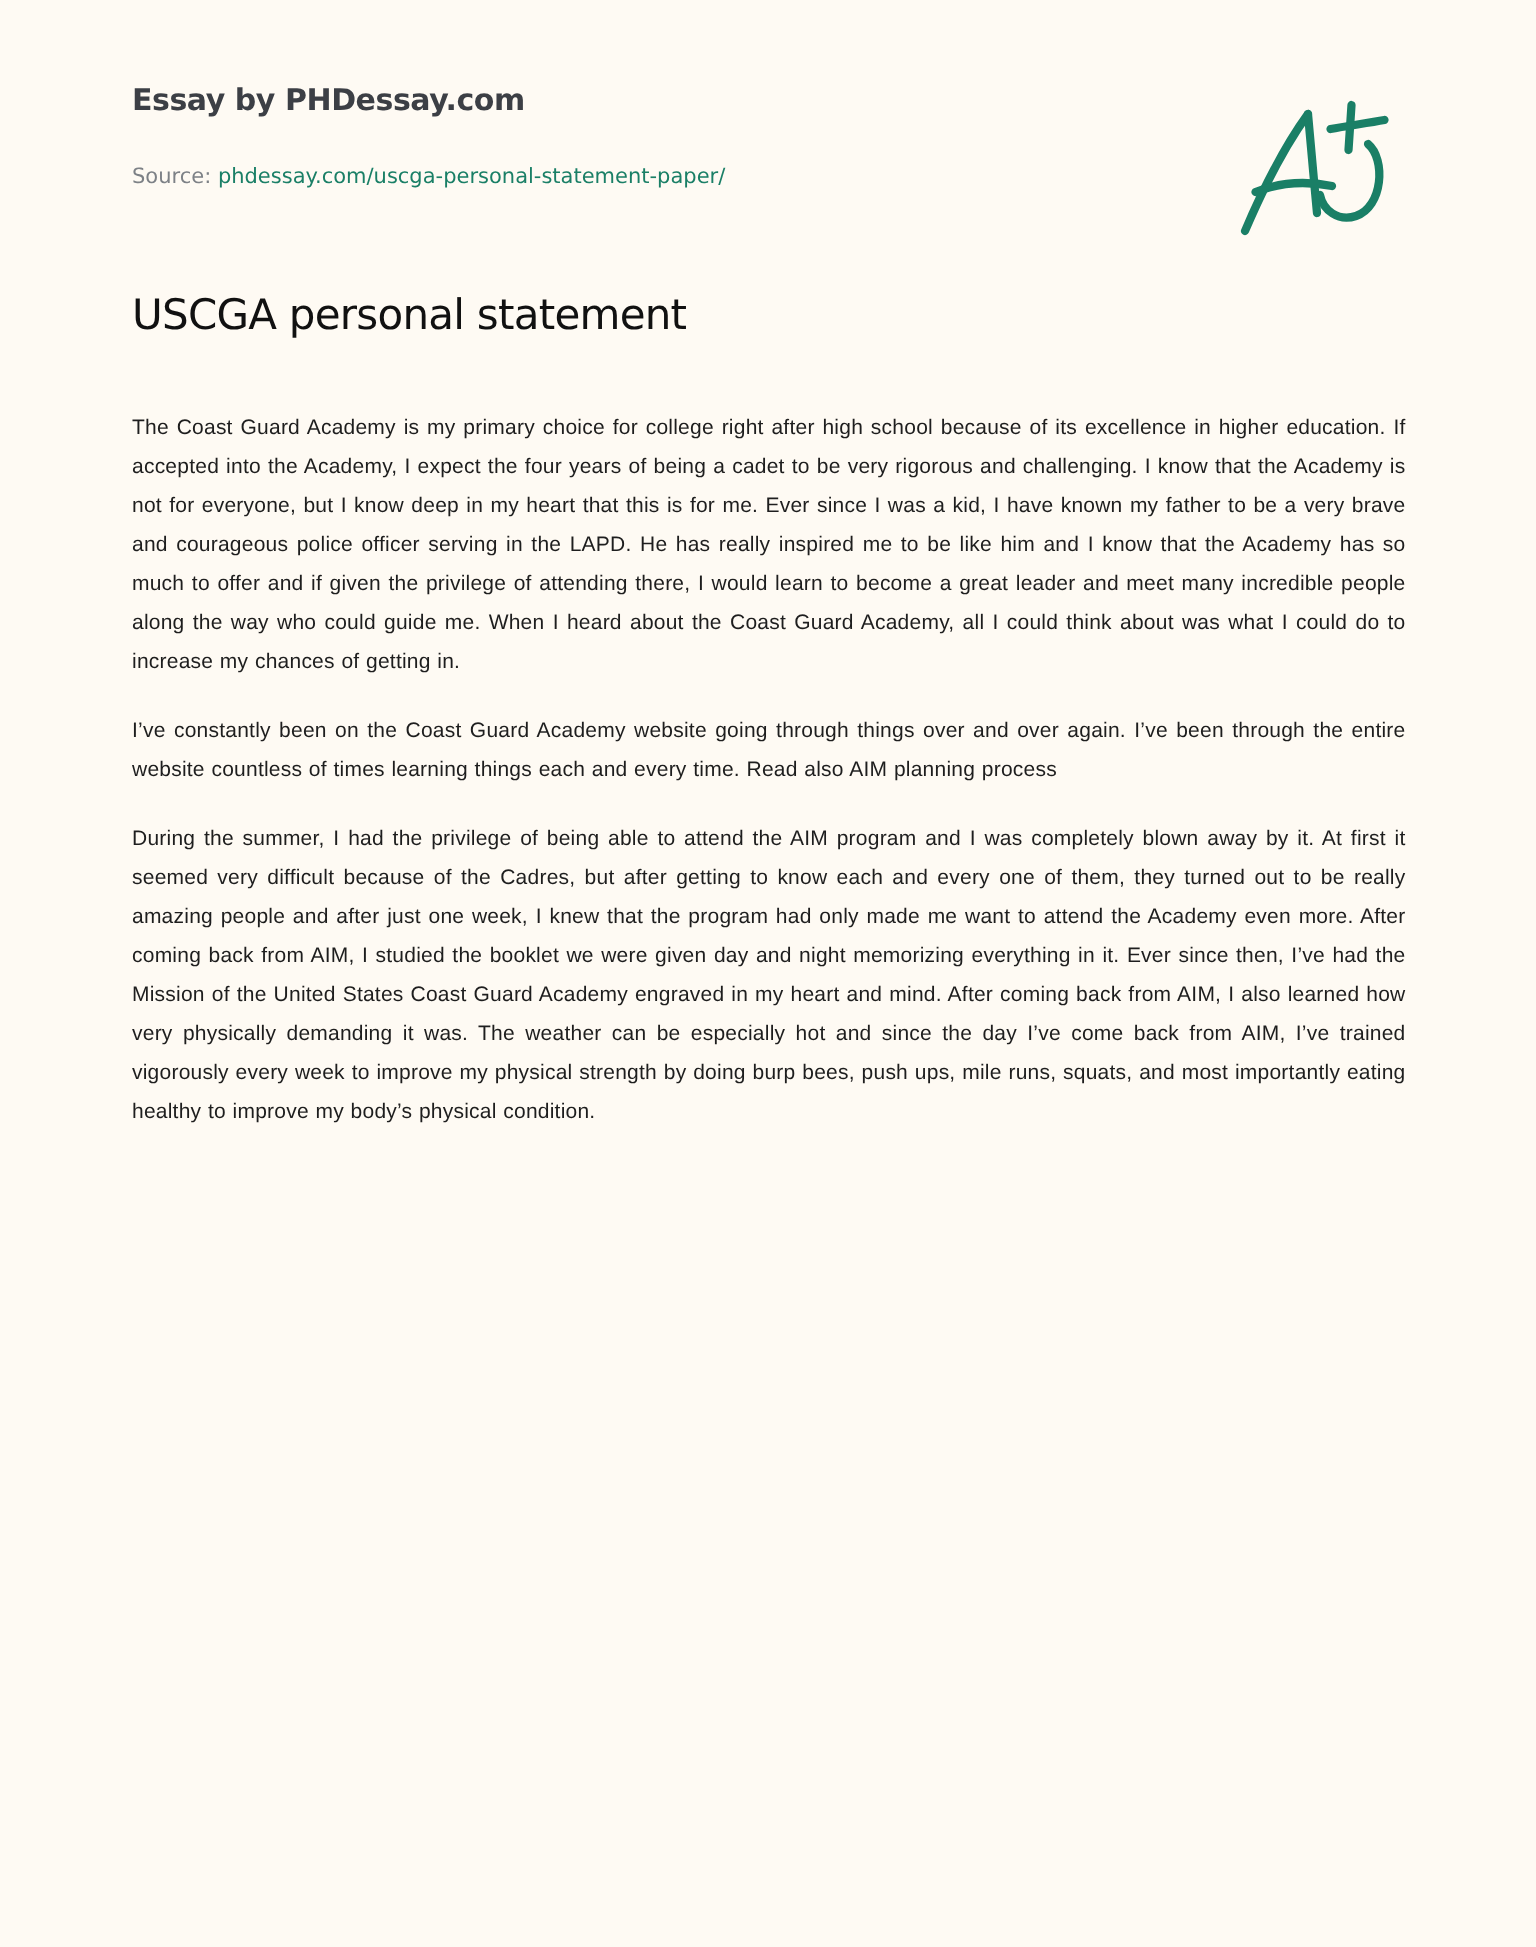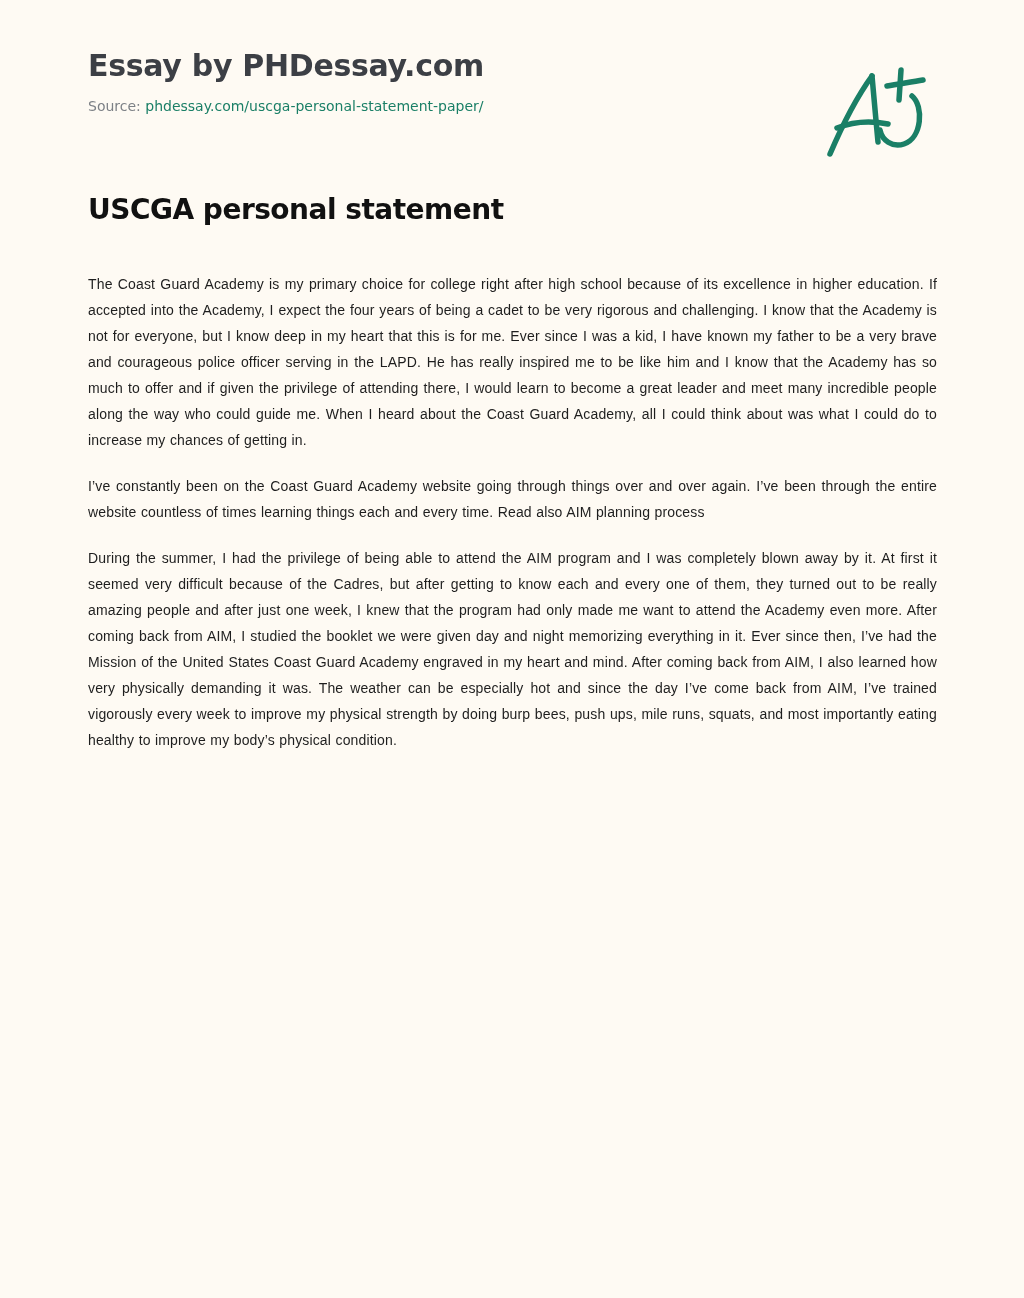--- a/index.html
+++ b/index.html
@@ -16,48 +16,48 @@
     }
     .header {
       position: absolute;
       left: 88px;
       top: 50px;
       width: 860px;
     }
     .brand {
       font-family: "DejaVu Sans", sans-serif;
       font-weight: bold;
-      font-size: 30px;
+      font-size: 20px;
       color: #3c3f45;
       letter-spacing: -0.3px;
       line-height: 32px;
     }
     .source {
-      margin-top: 14px;
+      margin-top: 26px;
       font-size: 14px;
       line-height: 20px;
       color: #7d8186;
     }
     .source a {
       color: #1a7f66;
       text-decoration: none;
     }
     .logo {
       position: absolute;
       left: 820px;
       top: 62px;
       width: 112px;
       height: 100px;
     }
     .title {
       position: absolute;
       left: 88px;
       top: 190px;
       font-family: "DejaVu Sans", sans-serif;
-      font-weight: bold;
+      font-weight: normal;
       font-size: 28px;
       line-height: 40px;
       color: #111111;
       letter-spacing: -0.5px;
     }
     .content {
       position: absolute;
       left: 88px;
       top: 271px;
       width: 849px;

